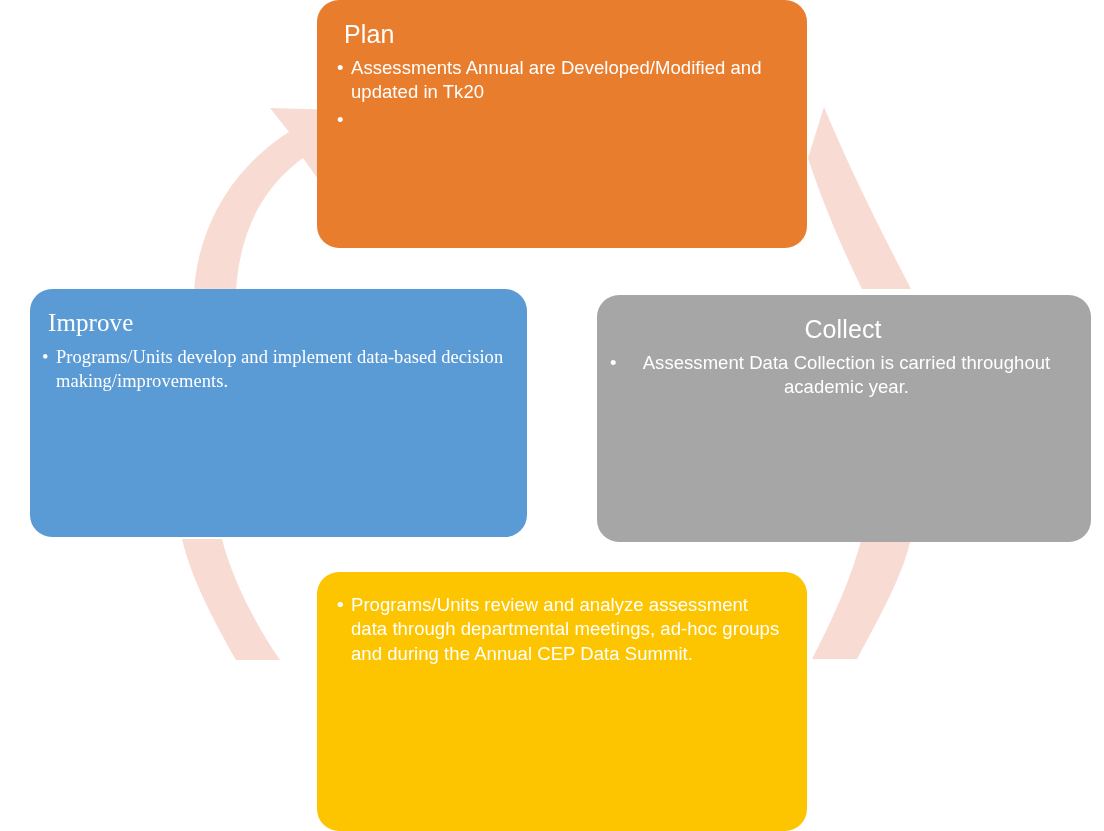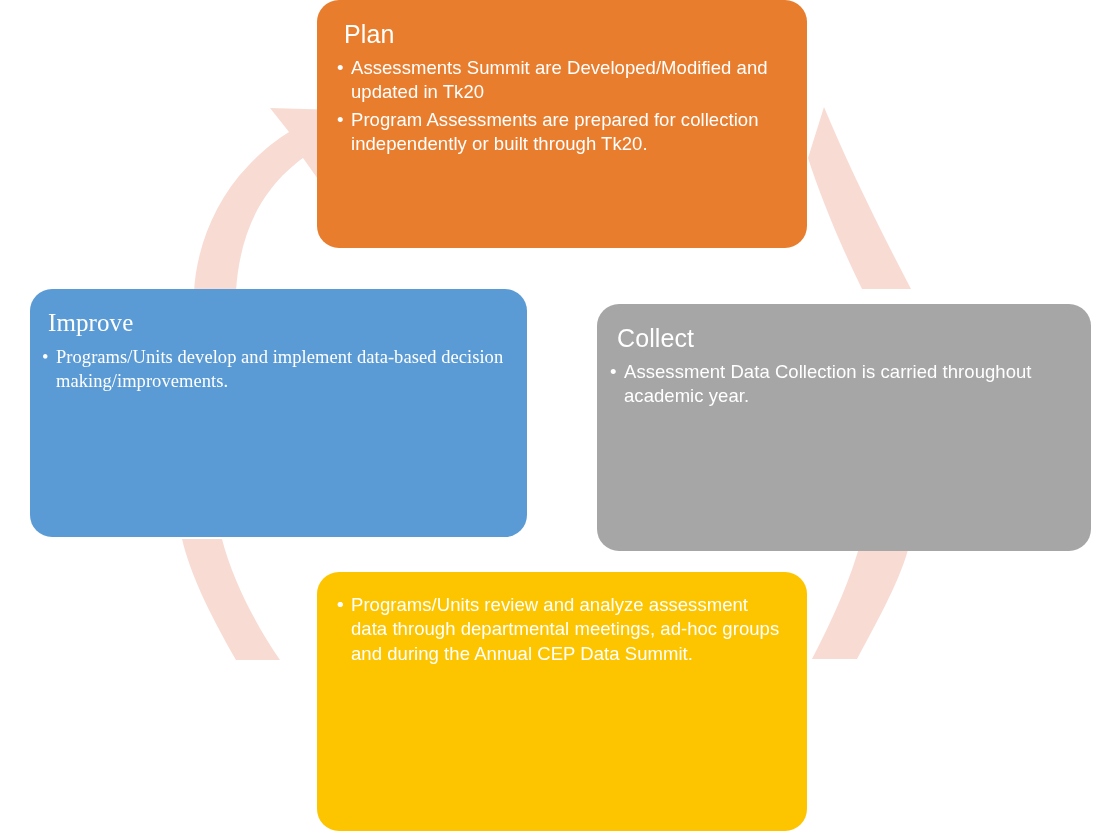--- a/index.html
+++ b/index.html
@@ -55,21 +55,21 @@
     letter-spacing: 0.05px;
   }
   .bullets li .bullet-dot {
     position: absolute;
     left: 0;
     top: 0;
   }
 
   
   #node-plan    { left: 317px; top: 0px;   width: 490px; height: 248px; }
-  #node-collect { left: 597px; top: 304px; width: 494px; height: 247px; }
+  #node-collect { left: 597px; top: 295px; width: 494px; height: 247px; text-align: center; }
   #node-analyze { left: 317px; top: 572px; width: 490px; height: 259px; }
   #node-improve { left: 30px;  top: 289px; width: 497px; height: 248px; }
 
   #node-plan    .node-title { margin-left: 7px; }
   #node-collect { padding-left: 13px; }
   #node-collect .node-title { margin-left: 7px; }
   #node-analyze { padding-left: 20px; }
   #node-analyze .node-title { margin-left: 6px; }
   #node-improve { padding-left: 12px; }
   #node-improve .node-title { margin-left: 6px; }
@@ -109,25 +109,24 @@
              L 236,660
              C 208,611 190,573 182,539
              Z"></path>
   </svg>
 
   <div class="node" id="node-plan" style="background:#e87d2e;">
     <div class="node-title">Plan</div>
     <ul class="bullets">
       <li>
         <span class="bullet-dot">•</span>
-        <span>Assessments Summit are Developed/Modified and updated in Tk20</span>
+        <span>Assessments Annual are Developed/Modified and updated in Tk20</span>
       </li>
       <li>
         <span class="bullet-dot">•</span>
-        <span>Program Assessments are prepared for collection independently or built through Tk20.</span>
       </li>
     </ul>
   </div>
 
   <div class="node" id="node-collect" style="background:#a6a6a6;">
     <div class="node-title">Collect</div>
     <ul class="bullets">
       <li>
         <span class="bullet-dot">•</span>
         <span>Assessment Data Collection is carried throughout academic year.</span>

